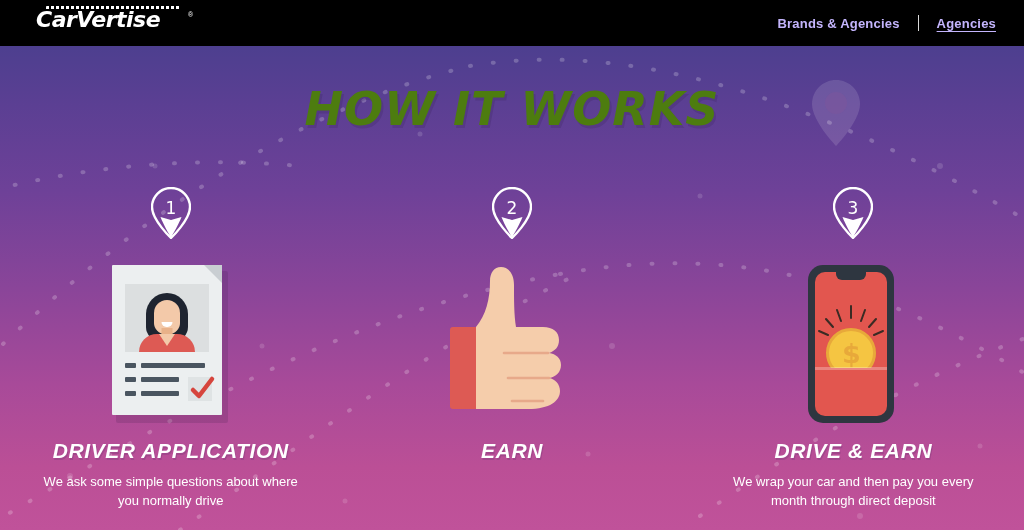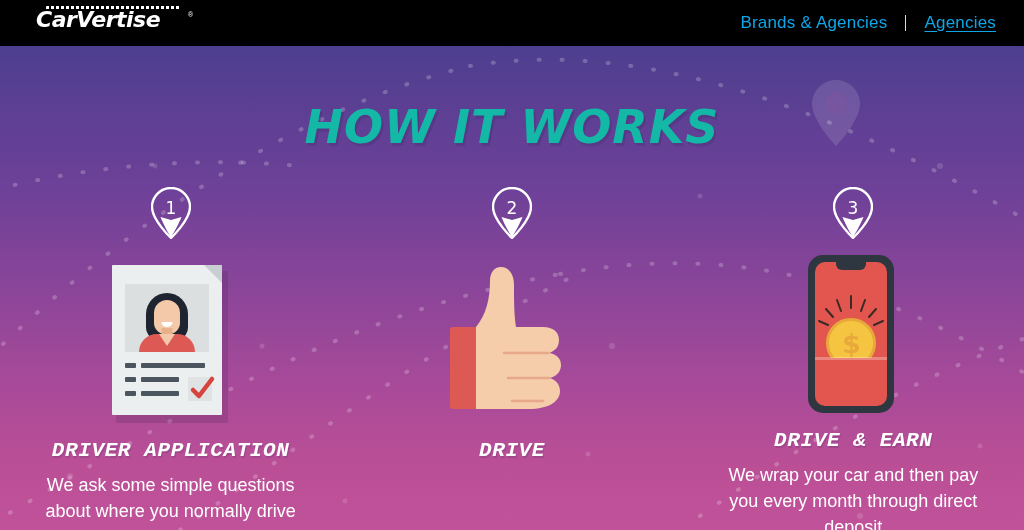--- a/index.html
+++ b/index.html
@@ -49,23 +49,23 @@
     top: 8px; left: 152px;
     color: #fff; font-size: 7px;
     font-family: "Liberation Sans", sans-serif;
   }
   .nav {
     position: absolute; right: 22px; top: 0;
     height: 46px;
     display: flex; align-items: center; gap: 0;
   }
   .nav-item {
-    color: #0ea5e9;
-    font-size: 17px;
-    font-weight: normal;
+    color: #c4b5fd;
+    font-size: 13px;
+    font-weight: bold;
     letter-spacing: 0.2px;
     padding: 0 18px;
     text-decoration: none;
     cursor: pointer;
     white-space: nowrap;
   }
   .nav-item.underlined { text-decoration: underline; text-underline-offset: 3px; }
   .nav-sep {
     width: 1px; height: 16px; background: #ffffff; opacity: .85;
   }
@@ -83,28 +83,28 @@
       #bb4f96 87%,
       #c0529a 100%);
     overflow: hidden;
   }
   .hero-deco { position: absolute; inset: 0; }
   .hero-deco svg { position: absolute; top: 0; left: 0; }
 
   
   .title {
     position: absolute;
-    top: 100px; left: 0; width: 1024px;
+    top: 82px; left: 0; width: 1024px;
     text-align: center;
     font-family: "DejaVu Sans", sans-serif;
     font-size: 46px;
     font-weight: bold;
     font-style: italic;
     letter-spacing: 1px;
-    color: #14b8a6;
+    color: #4d7c0f;
     text-shadow: 2px 3px 0 rgba(60,35,90,0.25);
     z-index: 10;
   }
 
   
   .columns {
     position: absolute; top: 46px; left: 0;
     width: 1024px; height: 484px;
     display: flex;
     z-index: 10;
@@ -124,33 +124,33 @@
 
   .art {
     position: relative;
     height: 170px;
     width: 100%;
     margin-top: 16px;
     display: flex; align-items: flex-end; justify-content: center;
   }
 
   .step-title {
-    font-family: Liberation Mono, monospace;
+    font-family: Liberation Sans, sans-serif;
     font-size: 21px;
     font-weight: bold;
     font-style: italic;
     color: #ffffff;
     letter-spacing: .6px;
     text-shadow: 1px 2px 0 rgba(70,40,95,0.2);
     margin-top: 14px;
     text-align: center;
   }
   .step-desc {
     margin-top: 10px;
-    font-size: 18px;
+    font-size: 13px;
     color: #ffffff;
     line-height: 1.45;
     text-align: center;
     max-width: 255px;
     font-weight: 400;
   }
 
   
   .doc-wrap { position: relative; width: 118px; height: 160px; }
   .doc-shadow {
@@ -412,21 +412,21 @@
 
             <g stroke="#e7a98a" stroke-width="2.6" stroke-linecap="round" fill="none">
               <path d="M62 88 L106 88"></path>
               <path d="M66 113 L107 113"></path>
               <path d="M70 136 L101 136"></path>
             </g>
           </svg>
         </div>
       </div>
 
-      <div class="step-title">DRIVE</div>
+      <div class="step-title">EARN</div>
     </div>
 
     <div class="col">
       <div class="pin">
         <svg width="40" height="52" viewBox="0 0 40 52" aria-hidden="true">
           <path d="M20 1 C9.5 1 1 9.5 1 20 C1 33 20 51 20 51 C20 51 39 33 39 20 C39 9.5 30.5 1 20 1 Z" fill="none" stroke="#ffffff" stroke-width="2.4"></path>
           <path d="M20 33 L9.5 30 C12.5 38 20 50.5 20 50.5 C20 50.5 27.5 38 30.5 30 Z" fill="#ffffff"></path>
           <text x="20" y="27" text-anchor="middle" fill="#ffffff" font-family="DejaVu Sans, sans-serif" font-size="17">3</text>
         </svg>
       </div>

